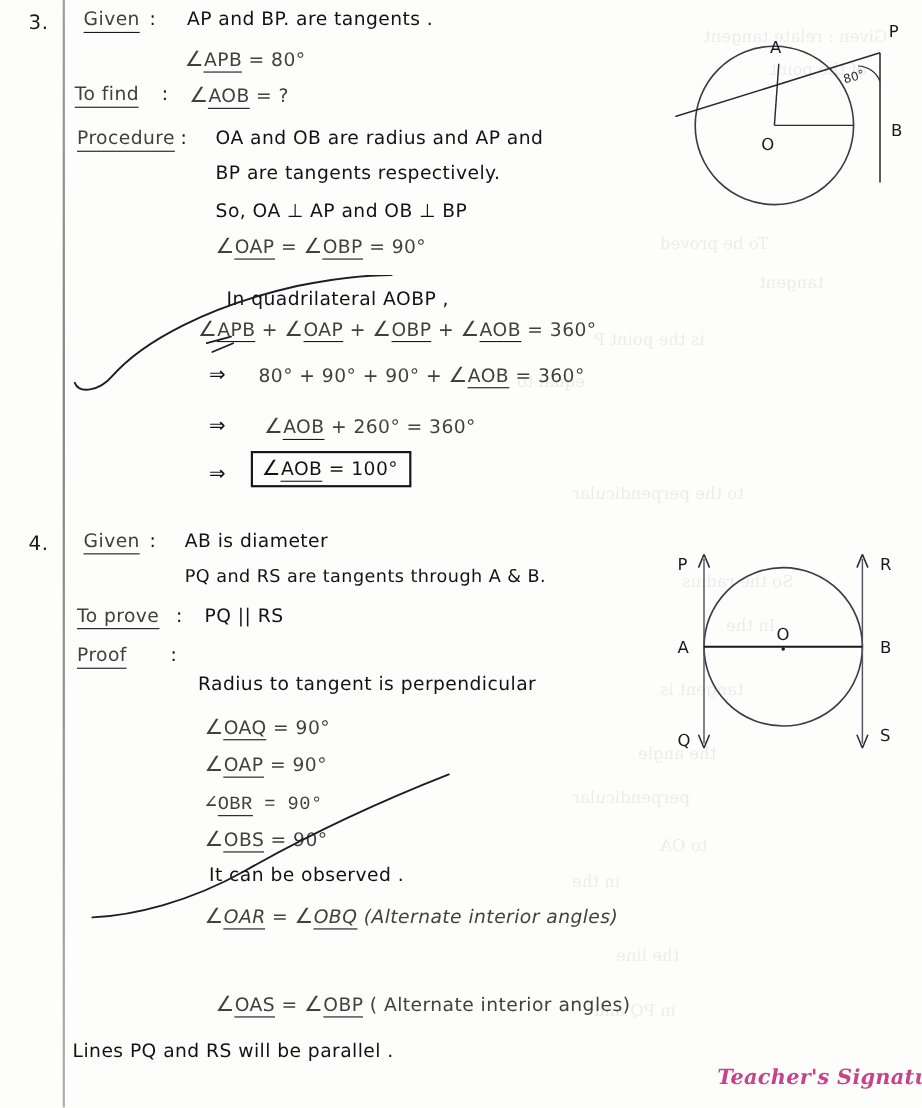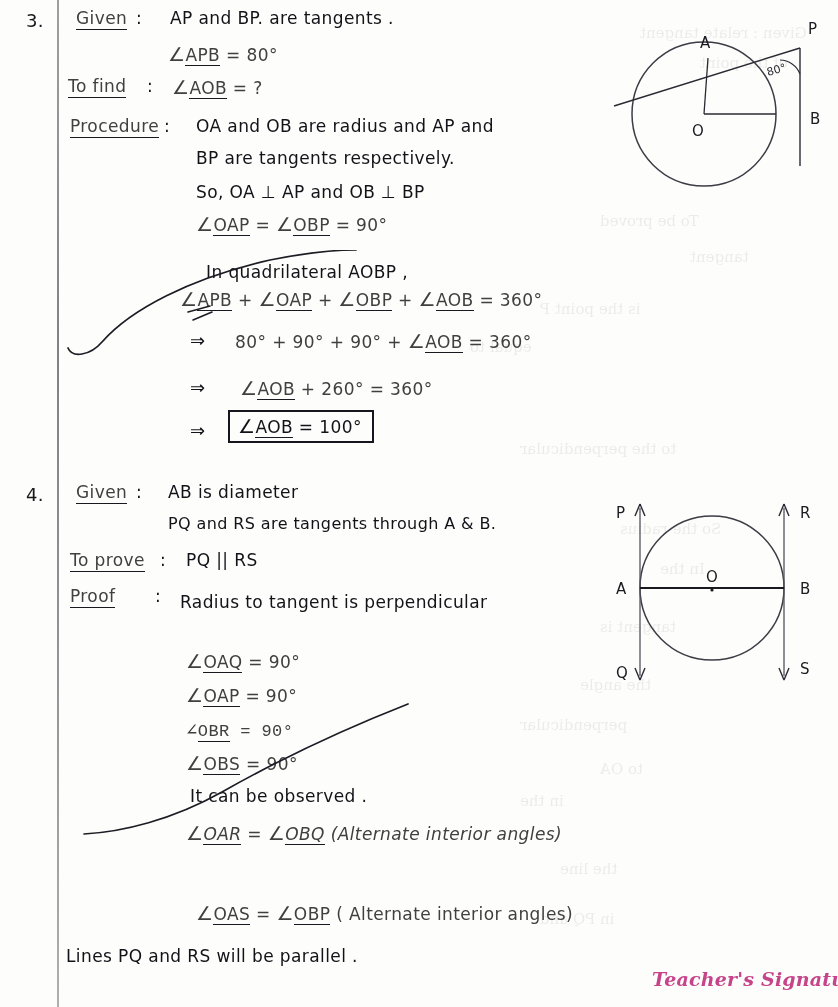--- a/index.html
+++ b/index.html
@@ -230,21 +230,21 @@
   <div class="hw" style="left:136px;top:482px;">:</div>
   <div class="hw" style="left:168px;top:482px;">AB is diameter</div>
   <div class="hw" style="left:168px;top:514px;font-size:16px;">PQ and RS are tangents through A &amp; B.</div>
 
   <div class="kw" style="left:70px;top:550px;">To prove</div>
   <div class="hw" style="left:160px;top:550px;">:</div>
   <div class="hw" style="left:186px;top:550px;">PQ || RS</div>
 
   <div class="kw" style="left:70px;top:586px;">Proof</div>
   <div class="hw" style="left:155px;top:586px;">:</div>
-  <div class="hw" style="left:180px;top:592px;">Radius to tangent is perpendicular</div>
+  <div class="hw" style="left:180px;top:612px;">Radius to tangent is perpendicular</div>
 
   <div class="ang" style="left:186px;top:650px;">
     <span style="font-size:19px">∠</span><span class="u">OAQ</span>
     <span>= 90°</span>
   </div>
   <div class="ang" style="left:186px;top:684px;">
     <span style="font-size:19px">∠</span><span class="u">OAP</span>
     <span>= 90°</span>
   </div>
   <div class="ang" style="left:186px;top:718px;font-family:Liberation Mono, monospace;">

